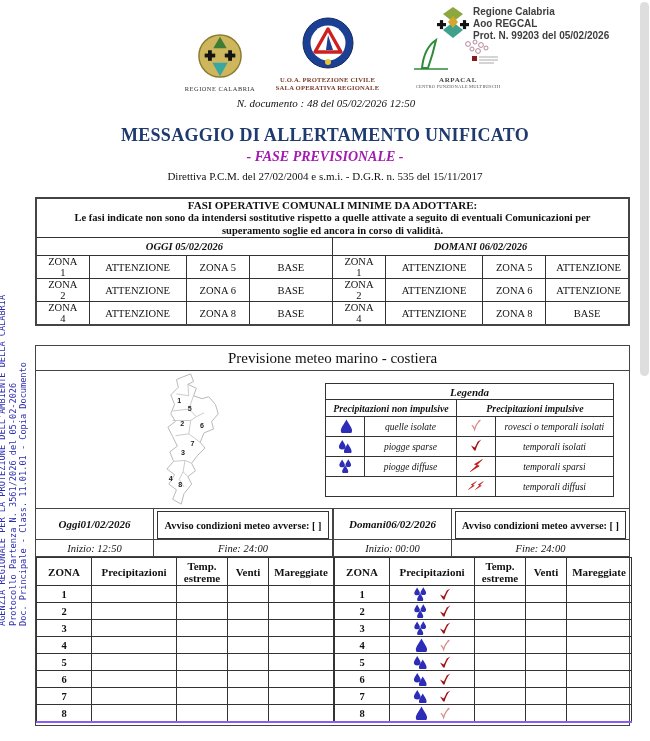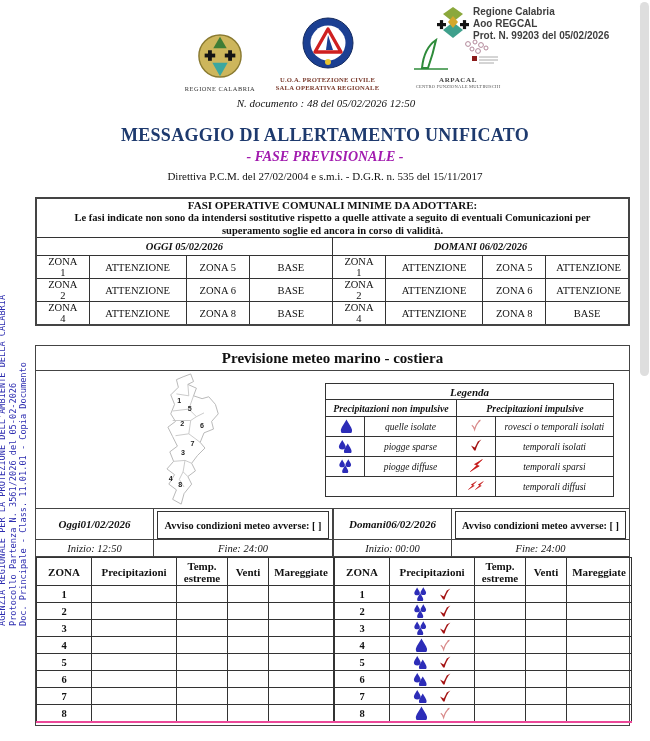--- a/index.html
+++ b/index.html
@@ -39,21 +39,21 @@
   table.fasi td{border:1px solid #333;padding:0 10px;font-size:10.5px;text-align:center;height:17px;}
   table.fasi{border:2px solid #444;}
   td.fasi-note{text-align:left;padding:2px 4px;height:auto;}
   .fasi-note .h{text-align:center;font-weight:bold;font-size:11px;}
   .fasi-note .n{font-weight:bold;font-size:10.5px;line-height:13px;}
   td.dayhead{font-weight:bold;font-style:italic;font-size:11px;}
   td.midsplit{border-left:2px solid #444;}
 
   
   .prev-box{position:absolute;left:35px;top:345px;width:593px;border:1.5px solid #444;background:#fff;}
-  .prev-title{height:24px;line-height:24px;text-align:center;font-weight:bold;font-size:15px;
+  .prev-title{height:24px;line-height:24px;text-align:center;font-weight:normal;font-size:15px;
               border-bottom:1.5px solid #444;}
   .prev-mid{position:relative;height:137px;border-bottom:1px solid #444;}
   .map-svg{position:absolute;left:103px;top:2px;}
   .legend{position:absolute;left:289px;top:12px;width:289px;border-collapse:collapse;}
   .legend td{border:1px solid #333;font-size:9.5px;text-align:center;padding:0 2px;}
   .legend{border:1.5px solid #333;padding-left:44px;}
   .legend .lg-title{font-weight:bold;font-style:italic;font-size:11px;height:15px;}
   .legend .lg-col{font-weight:bold;font-style:italic;font-size:9.8px;height:16px;}
   .legend .lg-lab{font-style:italic;height:19px;}
   .legend .lg-ico{width:34px;height:19px;}
@@ -72,21 +72,21 @@
   .cell-ini{border-right:1px solid #444;display:flex;align-items:center;justify-content:center;
             font-style:italic;font-size:10.5px;}
   .cell-fin{display:flex;align-items:center;justify-content:center;font-style:italic;font-size:10.5px;}
 
   
   .fc-row{display:flex;padding-bottom:2px;}
   table.fc{border-collapse:collapse;width:296px;table-layout:fixed;}
   table.fc td,table.fc th{border:1px solid #333;text-align:center;font-size:10.5px;padding:0;}
   table.fc th{font-weight:bold;font-size:11px;height:27px;line-height:12px;}
   table.fc td{height:16px;}
-  table.fc{border-bottom:2px solid #ec4899;}
+  table.fc{border-bottom:2px solid #8b5cf6;}
   table.fc.left{border-right:1.5px solid #444;}
   table.fc.right{border-left:1.5px solid #444;width:295px;}
   .fc .c0{width:54px;} .fc .c1{width:84px;text-align:center;} .fc .c2{width:50px;} .fc .c3{width:40px;} .fc .c4{width:64px;}
   td.zn{font-weight:bold;}
   .ic-pair{display:inline-flex;align-items:center;gap:12px;vertical-align:middle;}
   .ic-pair svg{display:block;}
 </style>
 </head>
 <body>
 

